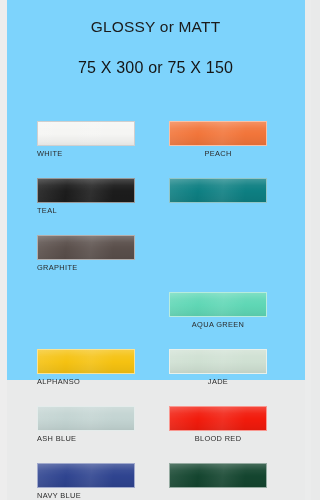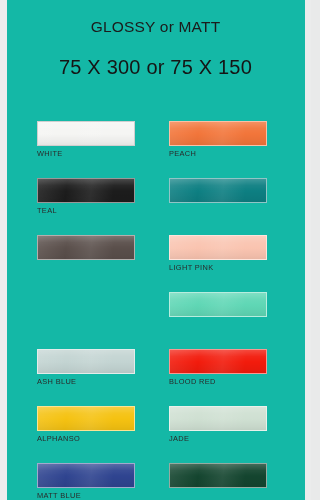--- a/index.html
+++ b/index.html
@@ -9,23 +9,23 @@
   body {
     width: 311px;
     height: 500px;
     background: #e9eaea;
     font-family: "Liberation Sans", sans-serif;
     overflow: hidden;
     position: relative;
   }
   .page {
     width: 311px;
-    height: 500px;
+    height: 380px;
     position: relative;
-    background: #14b8a6;
+    background: #7dd3fc;
     box-sizing: border-box;
   }
   .edge-strip-left {
     position: absolute;
     left: 0; top: 0;
     width: 7px; height: 500px;
     background: #ededed;
   }
   .edge-strip-right {
     position: absolute;
@@ -39,21 +39,21 @@
     text-align: center;
   }
   .title-main {
     font-size: 15.5px;
     color: #1b1b1b;
     letter-spacing: 0.2px;
     line-height: 19px;
     font-weight: 400;
   }
   .title-sub {
-    font-size: 20px;
+    font-size: 16px;
     color: #151515;
     letter-spacing: 0.2px;
     line-height: 19px;
     margin-top: 22px;
     font-weight: 400;
   }
   .swatch-grid {
     position: absolute;
     left: 0;
     top: 113px;
@@ -62,21 +62,21 @@
   .swatch-row {
     position: relative;
     height: 57px;
   }
   .swatch-cell {
     position: absolute;
     top: 8px;
     width: 98px;
   }
   .swatch-cell.col-left  { left: 37px; }
-  .swatch-cell.col-right { left: 169px; }
+  .swatch-cell.col-right { left: 169px; text-align: center; }
   .swatch-chip {
     width: 98px;
     height: 25px;
     box-sizing: border-box;
     position: relative;
     overflow: hidden;
     border: 1px solid rgba(255,255,255,0.55);
   }
   .swatch-chip::after {
     content: "";
@@ -138,55 +138,53 @@
           <div class="swatch-chip" style="background: rgb(28, 28, 28);"></div>
           <div class="swatch-label">TEAL</div>
         </div>
         <div class="swatch-cell col-right">
           <div class="swatch-chip" style="background: rgb(13, 127, 130);"></div>
         </div>
       </div>
       <div class="swatch-row">
         <div class="swatch-cell col-left">
           <div class="swatch-chip" style="background: rgb(90, 79, 75);"></div>
-        </div>
-        <div class="swatch-cell col-right">
-          <div class="swatch-chip" style="background: rgb(250, 196, 176);"></div>
-          <div class="swatch-label">LIGHT PINK</div>
+          <div class="swatch-label">GRAPHITE</div>
         </div>
       </div>
       <div class="swatch-row">
         <div class="swatch-cell col-right">
           <div class="swatch-chip" style="background: rgb(95, 215, 181);"></div>
+          <div class="swatch-label">AQUA GREEN</div>
+        </div>
+      </div>
+      <div class="swatch-row">
+        <div class="swatch-cell col-left">
+          <div class="swatch-chip" style="background: rgb(245, 194, 17);"></div>
+          <div class="swatch-label">ALPHANSO</div>
+        </div>
+        <div class="swatch-cell col-right">
+          <div class="swatch-chip" style="background: rgb(207, 224, 210);"></div>
+          <div class="swatch-label">JADE</div>
         </div>
       </div>
       <div class="swatch-row">
         <div class="swatch-cell col-left">
           <div class="swatch-chip" style="background: rgb(195, 212, 210);"></div>
           <div class="swatch-label">ASH BLUE</div>
         </div>
         <div class="swatch-cell col-right">
           <div class="swatch-chip" style="background: rgb(242, 27, 12);"></div>
           <div class="swatch-label">BLOOD RED</div>
         </div>
       </div>
       <div class="swatch-row">
         <div class="swatch-cell col-left">
-          <div class="swatch-chip" style="background: rgb(245, 194, 17);"></div>
-          <div class="swatch-label">ALPHANSO</div>
-        </div>
-        <div class="swatch-cell col-right">
-          <div class="swatch-chip" style="background: rgb(207, 224, 210);"></div>
-          <div class="swatch-label">JADE</div>
-        </div>
-      </div>
-      <div class="swatch-row">
-        <div class="swatch-cell col-left">
           <div class="swatch-chip" style="background: rgb(47, 68, 144);"></div>
-          <div class="swatch-label">MATT BLUE</div>
+          <div class="swatch-label">NAVY BLUE</div>
         </div>
         <div class="swatch-cell col-right">
           <div class="swatch-chip" style="background: rgb(20, 69, 47);"></div>
         </div>
       </div>
     </div>
 
 </div>
 
 </body></html>

